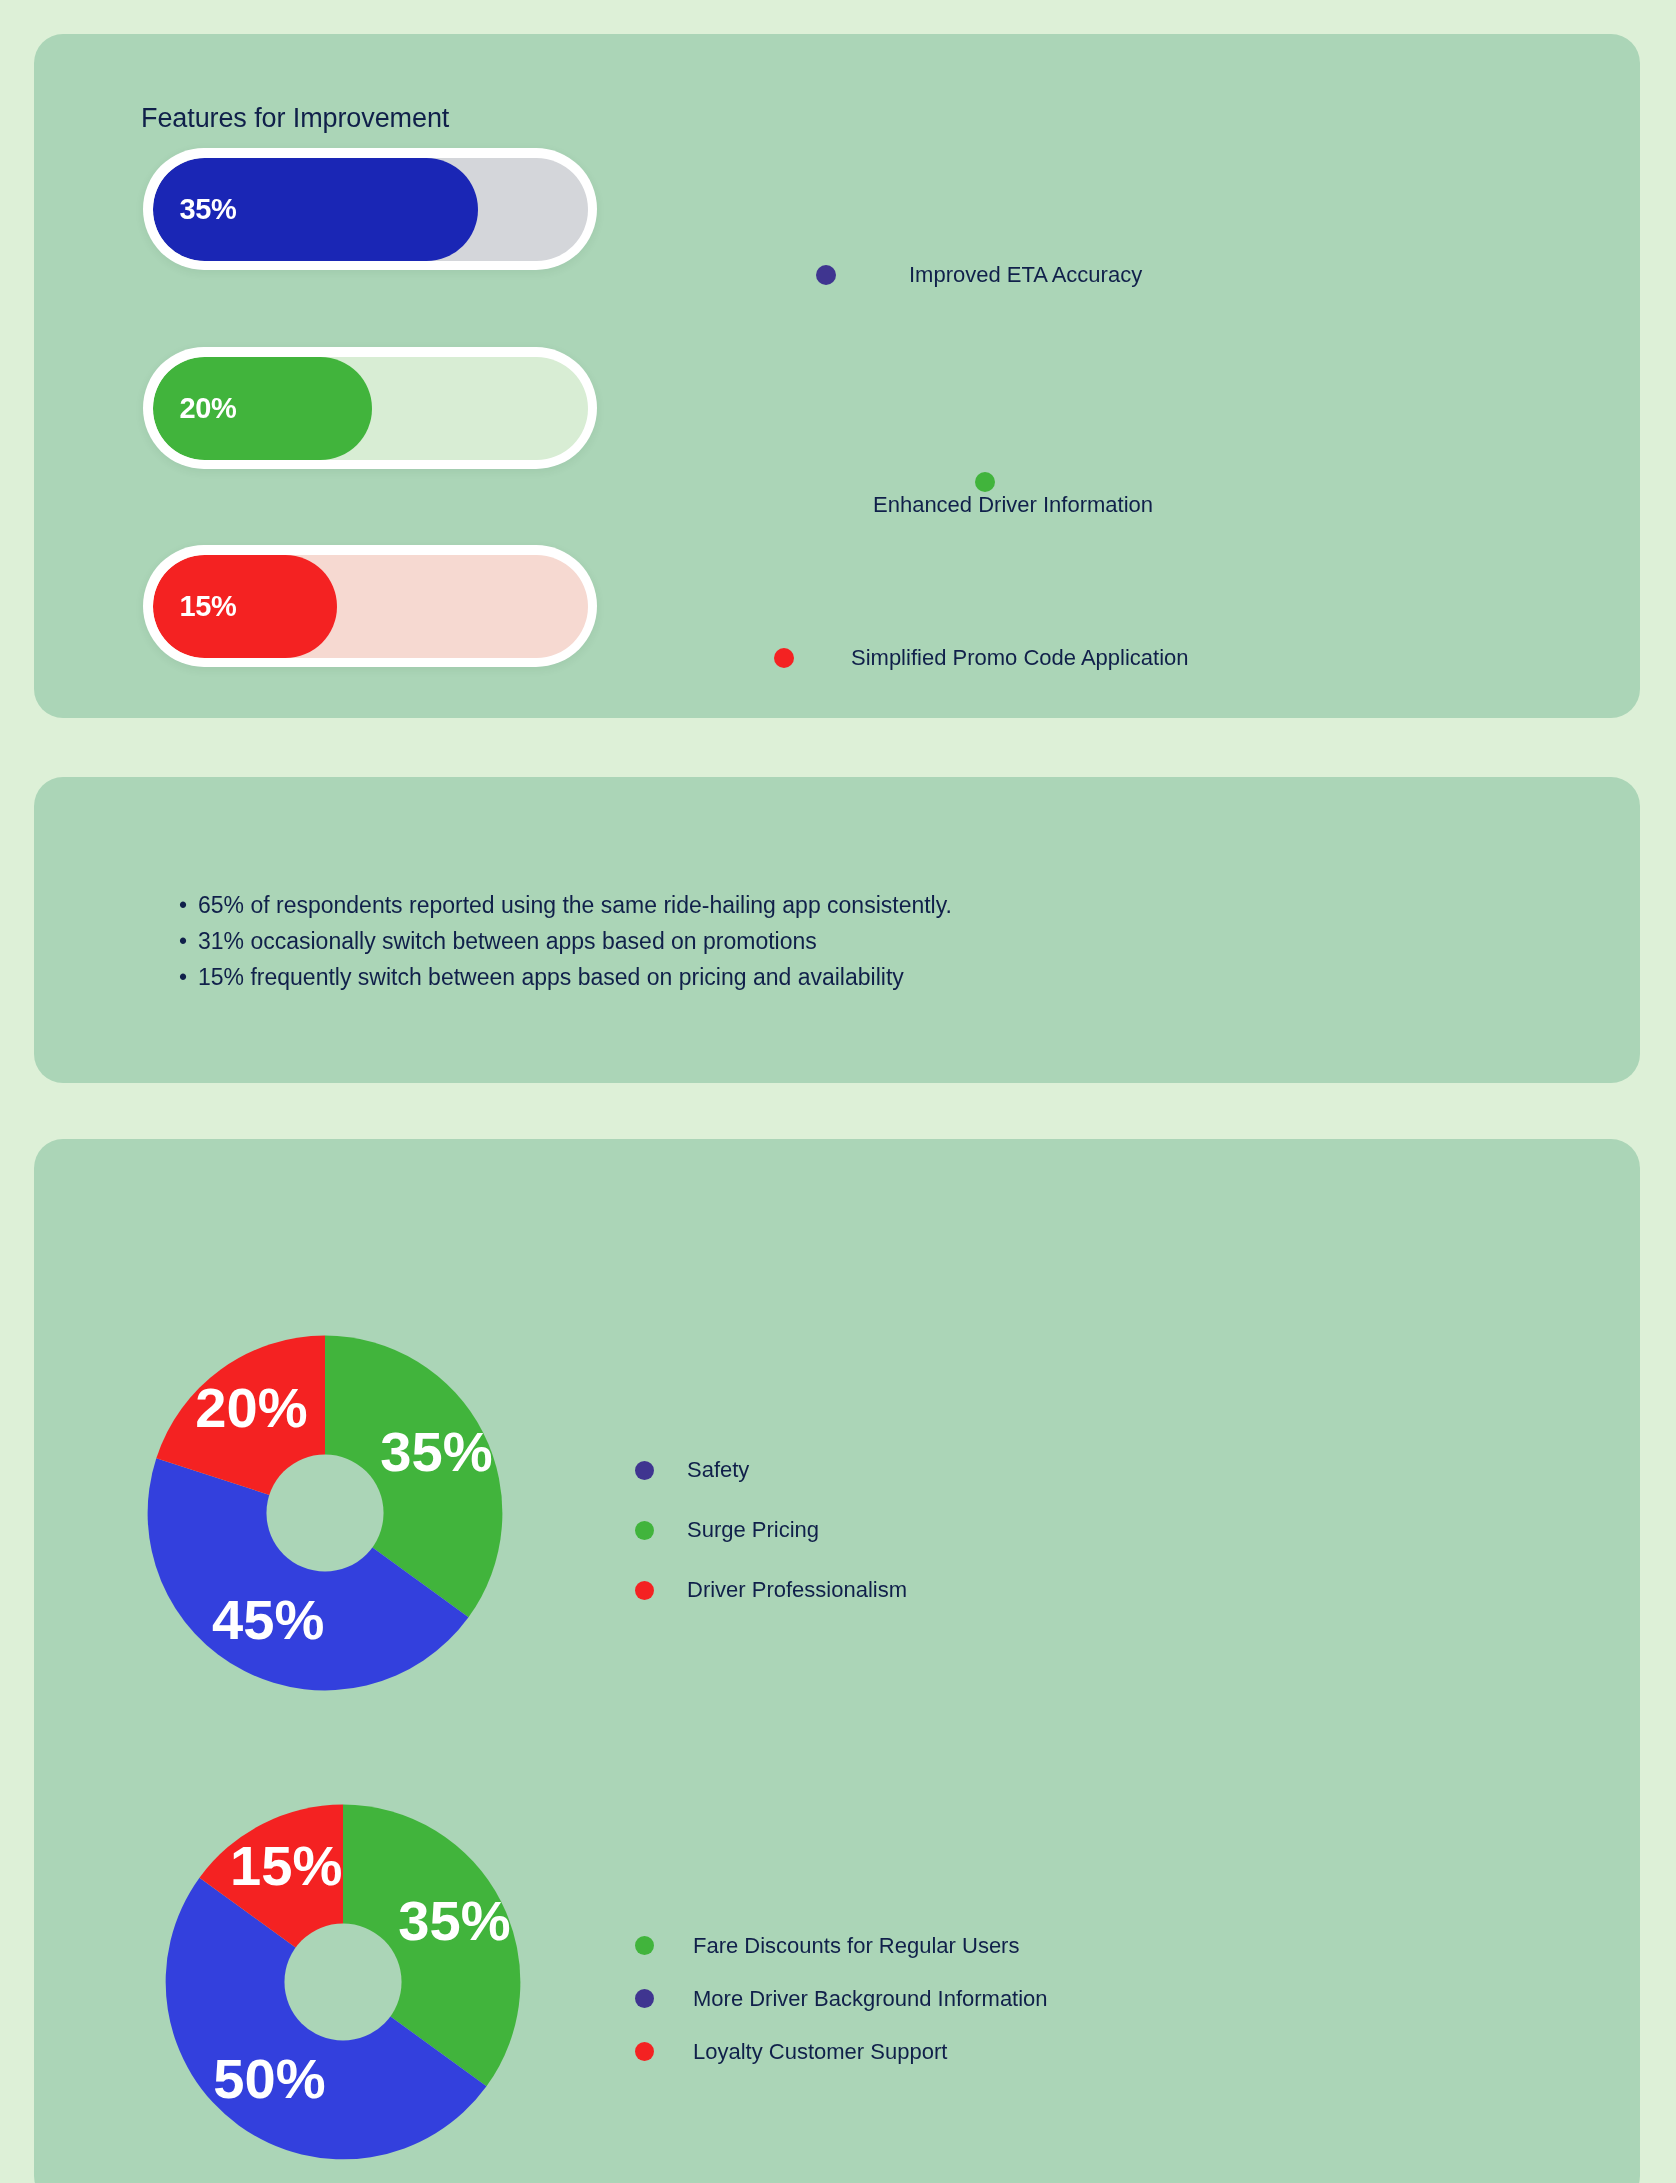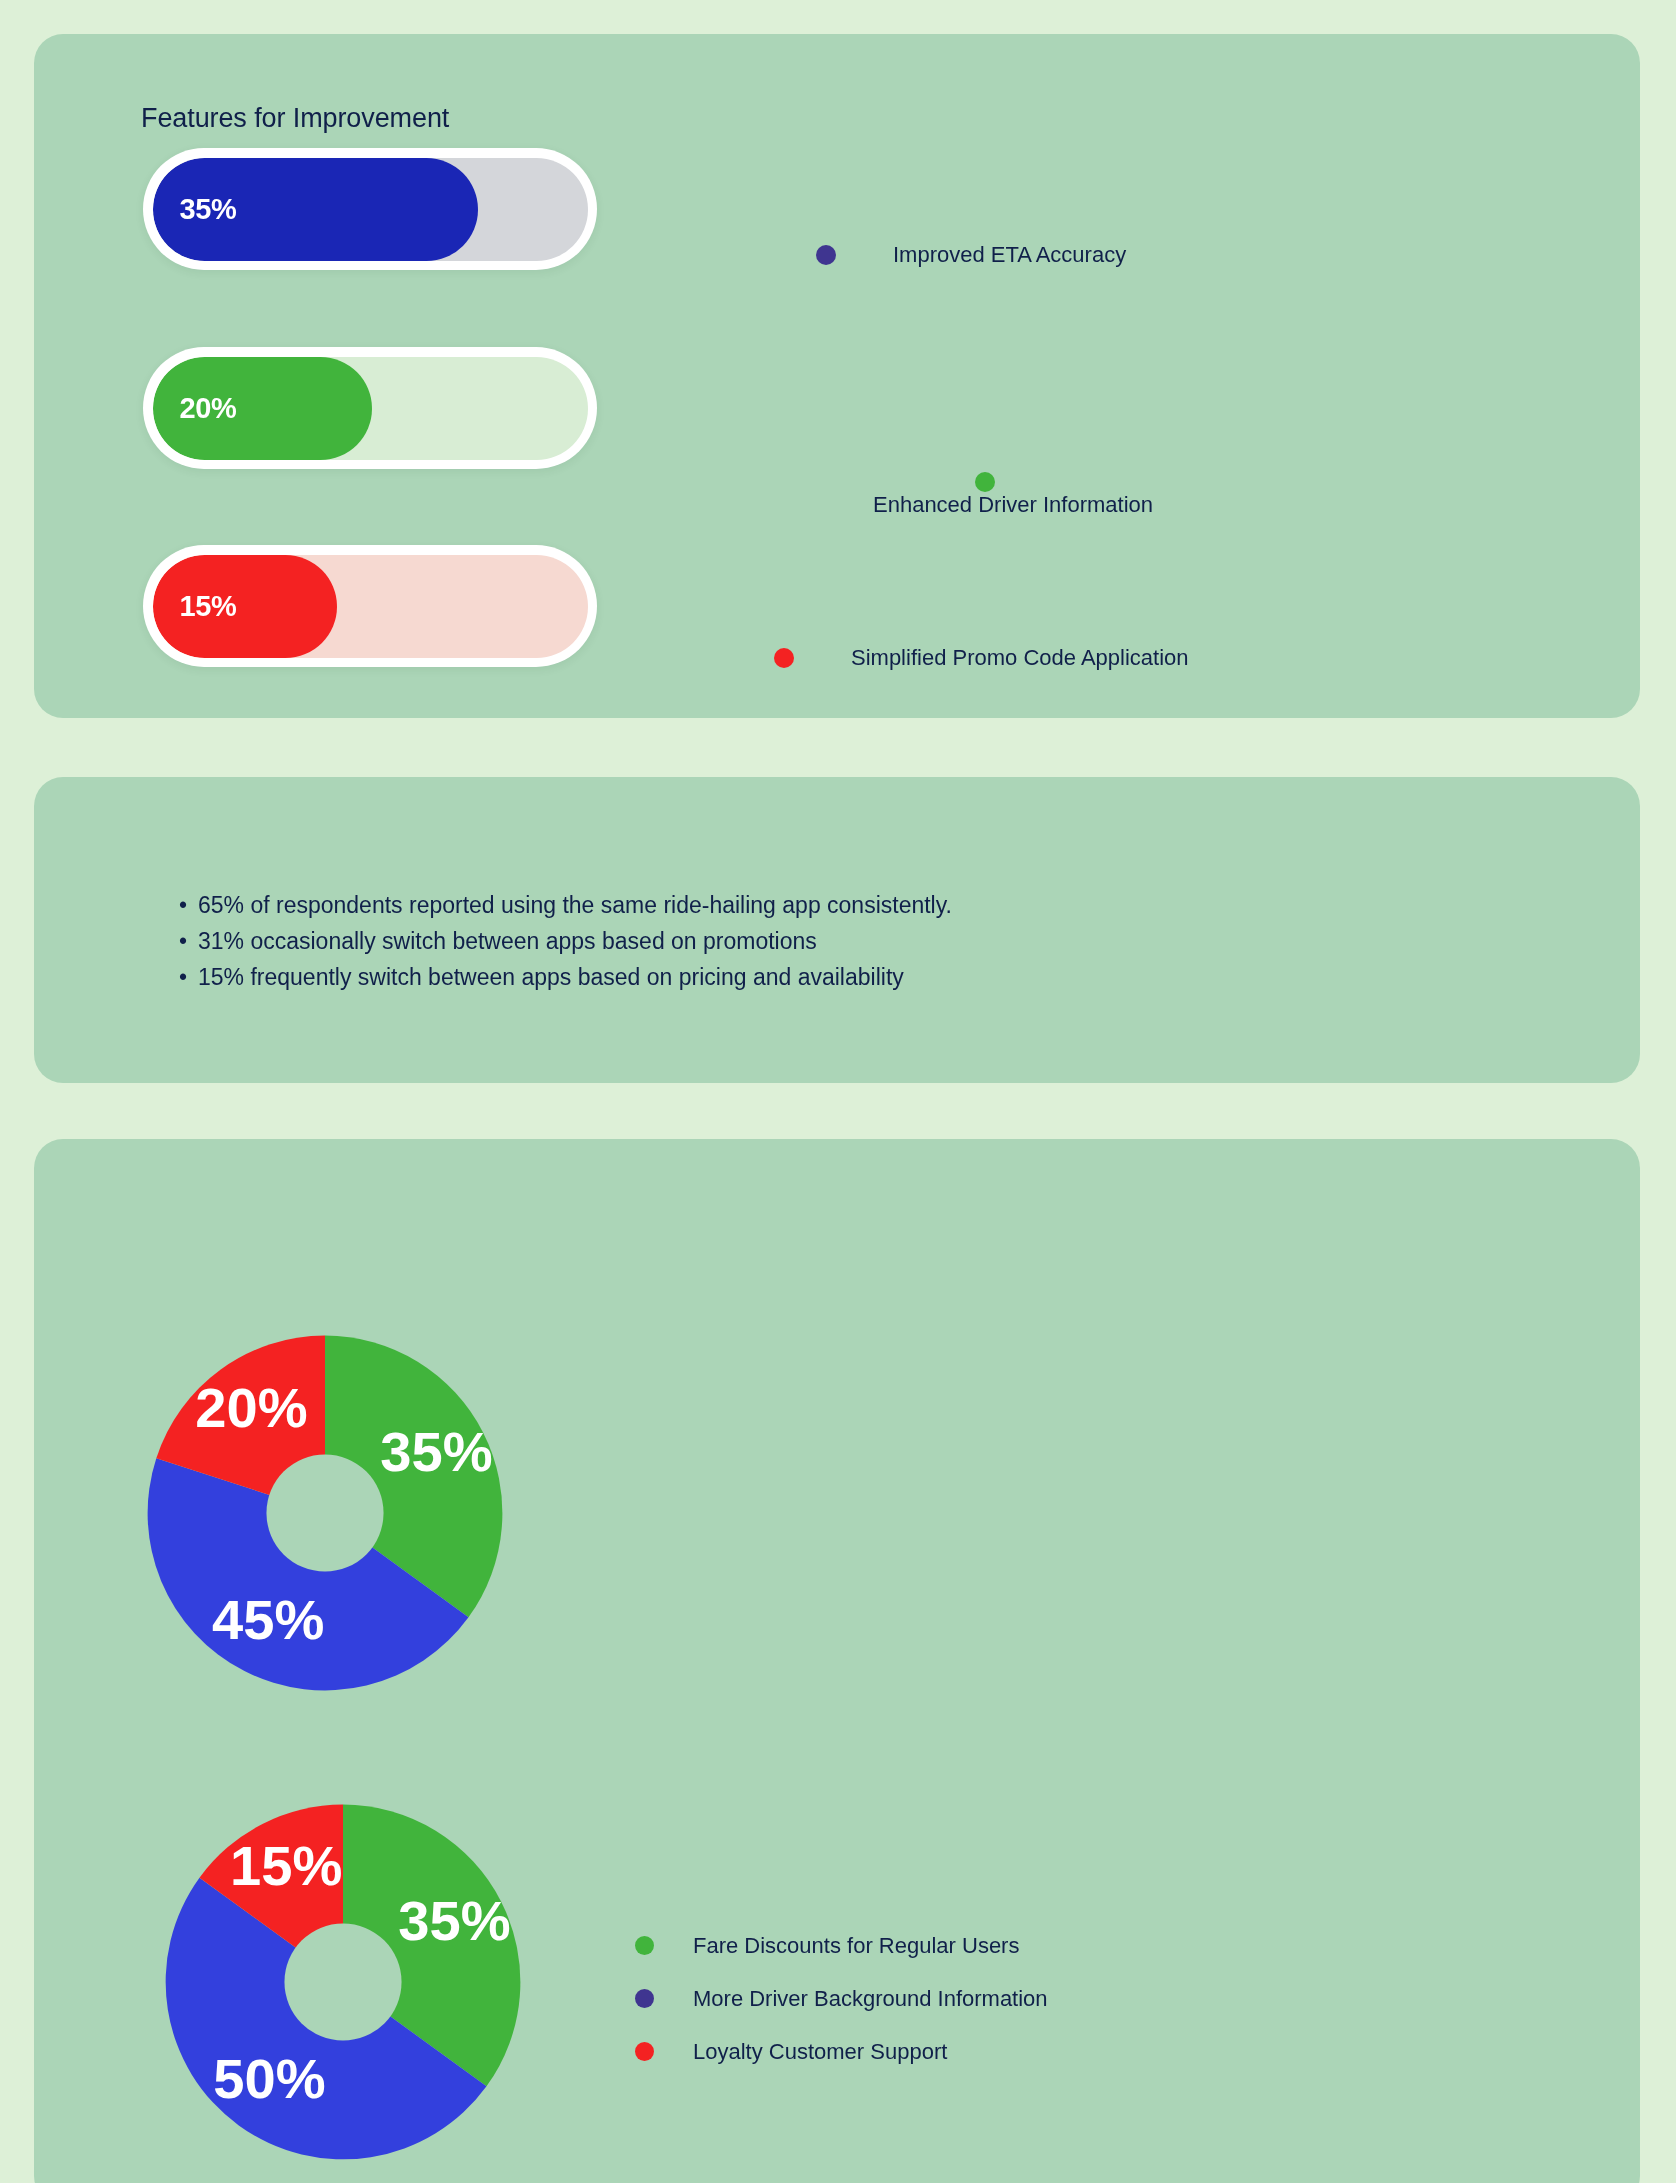--- a/index.html
+++ b/index.html
@@ -76,21 +76,21 @@
     width:20px; height:20px;
     border-radius:50%;
     flex:none;
   }
   .legend-text{
     color:#10204a;
     font-size:22px;
     font-weight:400;
     margin-left:57px;
   }
-  #feat-legend-0{ left:782px; top:208px; }
+  #feat-legend-0{ left:782px; top:228px;gap:16px; }
   #feat-legend-1{ left:782px; top:438px;flex-direction:column; }
   #feat-legend-2{ left:740px; top:611px; }
 
   
   #loyalty-list{
     position:absolute;
     left:179px; top:887px;
     width:1266px;
   }
   #loyalty-list li{
@@ -215,20 +215,34 @@
     <svg class="donut-svg" viewBox="0 0 400 400">
         <path d="M 200 200 L 200 4 A 196 196 0 0 1 358.5673308974897 315.20590944932474 Z" fill="#41b43c"></path>
         <path d="M 200 200 L 358.5673308974897 315.20590944932474 A 196 196 0 0 1 13.592922806149915 139.43266910251026 Z" fill="#3340dd"></path>
         <path d="M 200 200 L 13.592922806149915 139.43266910251026 A 196 196 0 0 1 199.99999999999997 4 Z" fill="#f42222"></path>
         <circle cx="200" cy="200" r="64.68" class="donut-hole"></circle>
         <text x="323.1542089680969" y="137.24979631839963" class="slice-label">35%</text>
         <text x="137.24979631839966" y="323.1542089680969" class="slice-label">45%</text>
         <text x="118.75679265633619" y="88.17831825109027" class="slice-label">20%</text>
       </svg>
   </div>
+  <div class="dlegend" id="donut-1-legend">
+    <div class="dlegend-row">
+      <span class="dlegend-dot" style="background: rgb(63, 53, 144);"></span>
+      <span class="dlegend-text">Safety</span>
+    </div>
+    <div class="dlegend-row">
+      <span class="dlegend-dot" style="background: rgb(65, 180, 60);"></span>
+      <span class="dlegend-text">Surge Pricing</span>
+    </div>
+    <div class="dlegend-row">
+      <span class="dlegend-dot" style="background: rgb(244, 34, 34);"></span>
+      <span class="dlegend-text">Driver Professionalism</span>
+    </div>
+  </div>
 
   <div class="donut-wrap" id="donut-2">
     <svg class="donut-svg" viewBox="0 0 400 400">
         <path d="M 200 200 L 200 4 A 196 196 0 0 1 358.5673308974897 315.20590944932474 Z" fill="#41b43c"></path>
         <path d="M 200 200 L 358.5673308974897 315.20590944932474 A 196 196 0 0 1 41.43266910251029 84.79409055067529 Z" fill="#3340dd"></path>
         <path d="M 200 200 L 41.43266910251029 84.79409055067529 A 196 196 0 0 1 199.99999999999997 4 Z" fill="#f42222"></path>
         <circle cx="200" cy="200" r="64.68" class="donut-hole"></circle>
         <text x="323.1542089680969" y="137.24979631839963" class="slice-label">35%</text>
         <text x="118.75679265633622" y="311.8216817489097" class="slice-label">50%</text>
         <text x="137.2497963183996" y="76.84579103190316" class="slice-label">15%</text>

